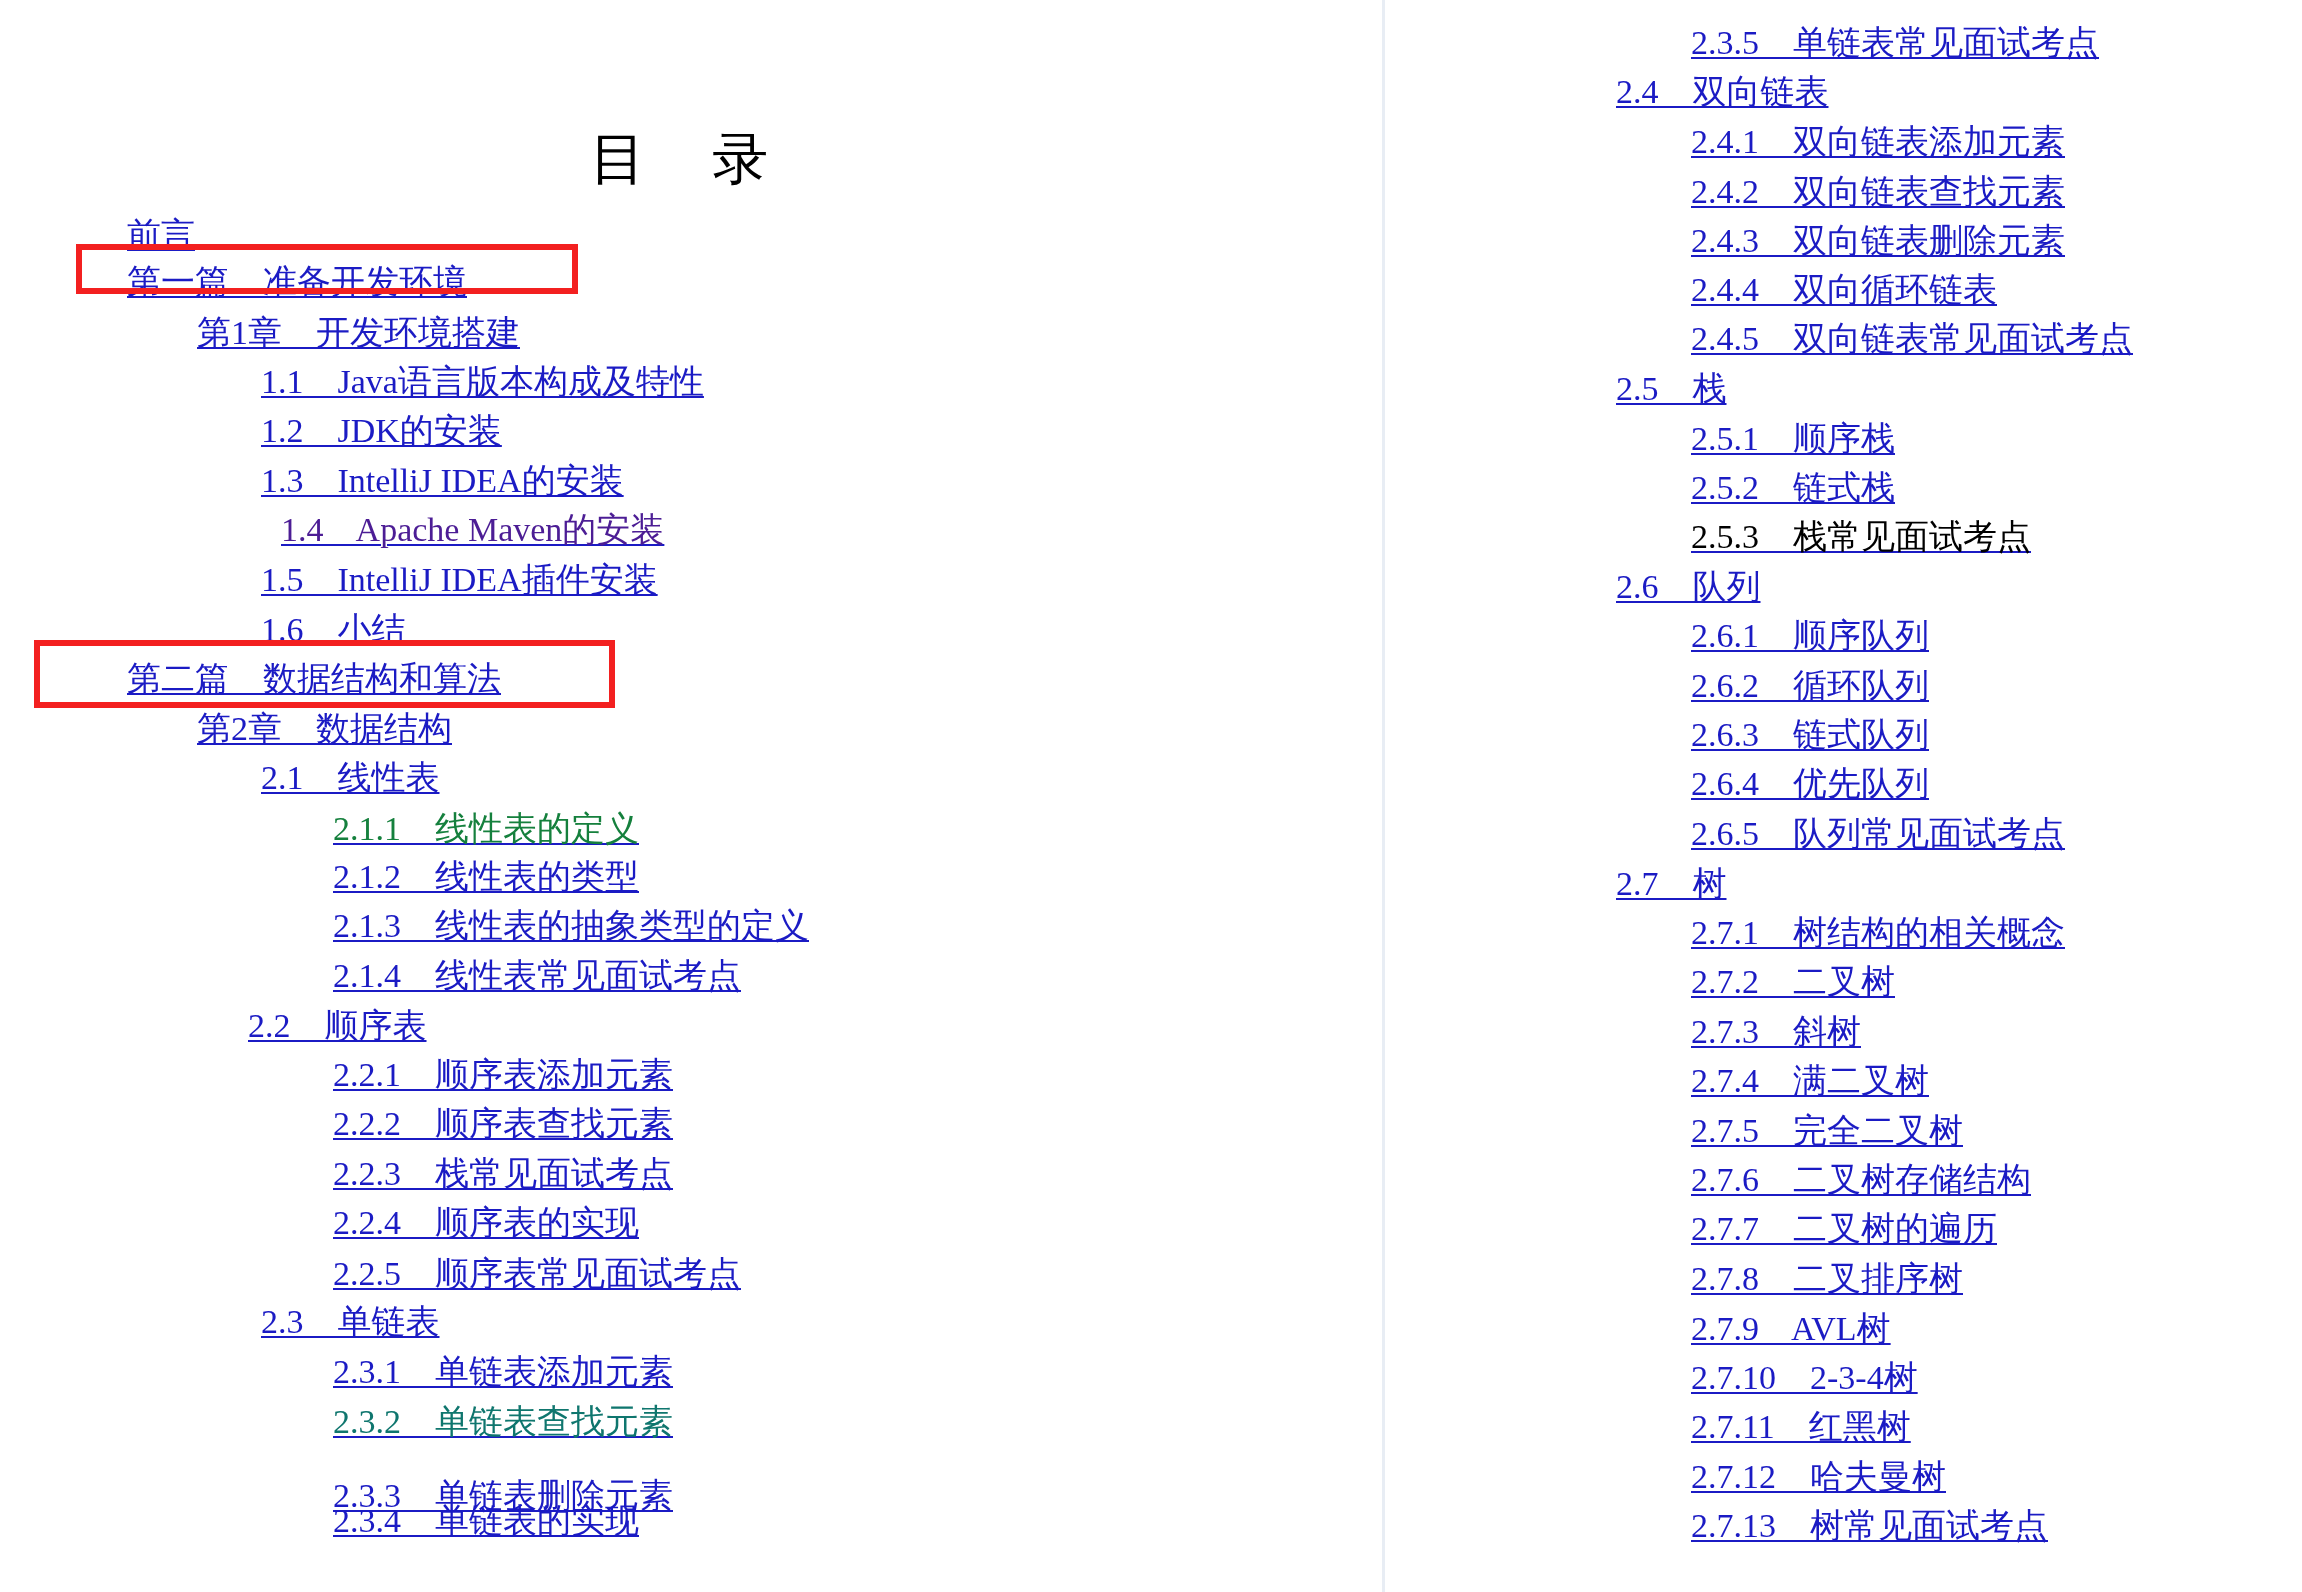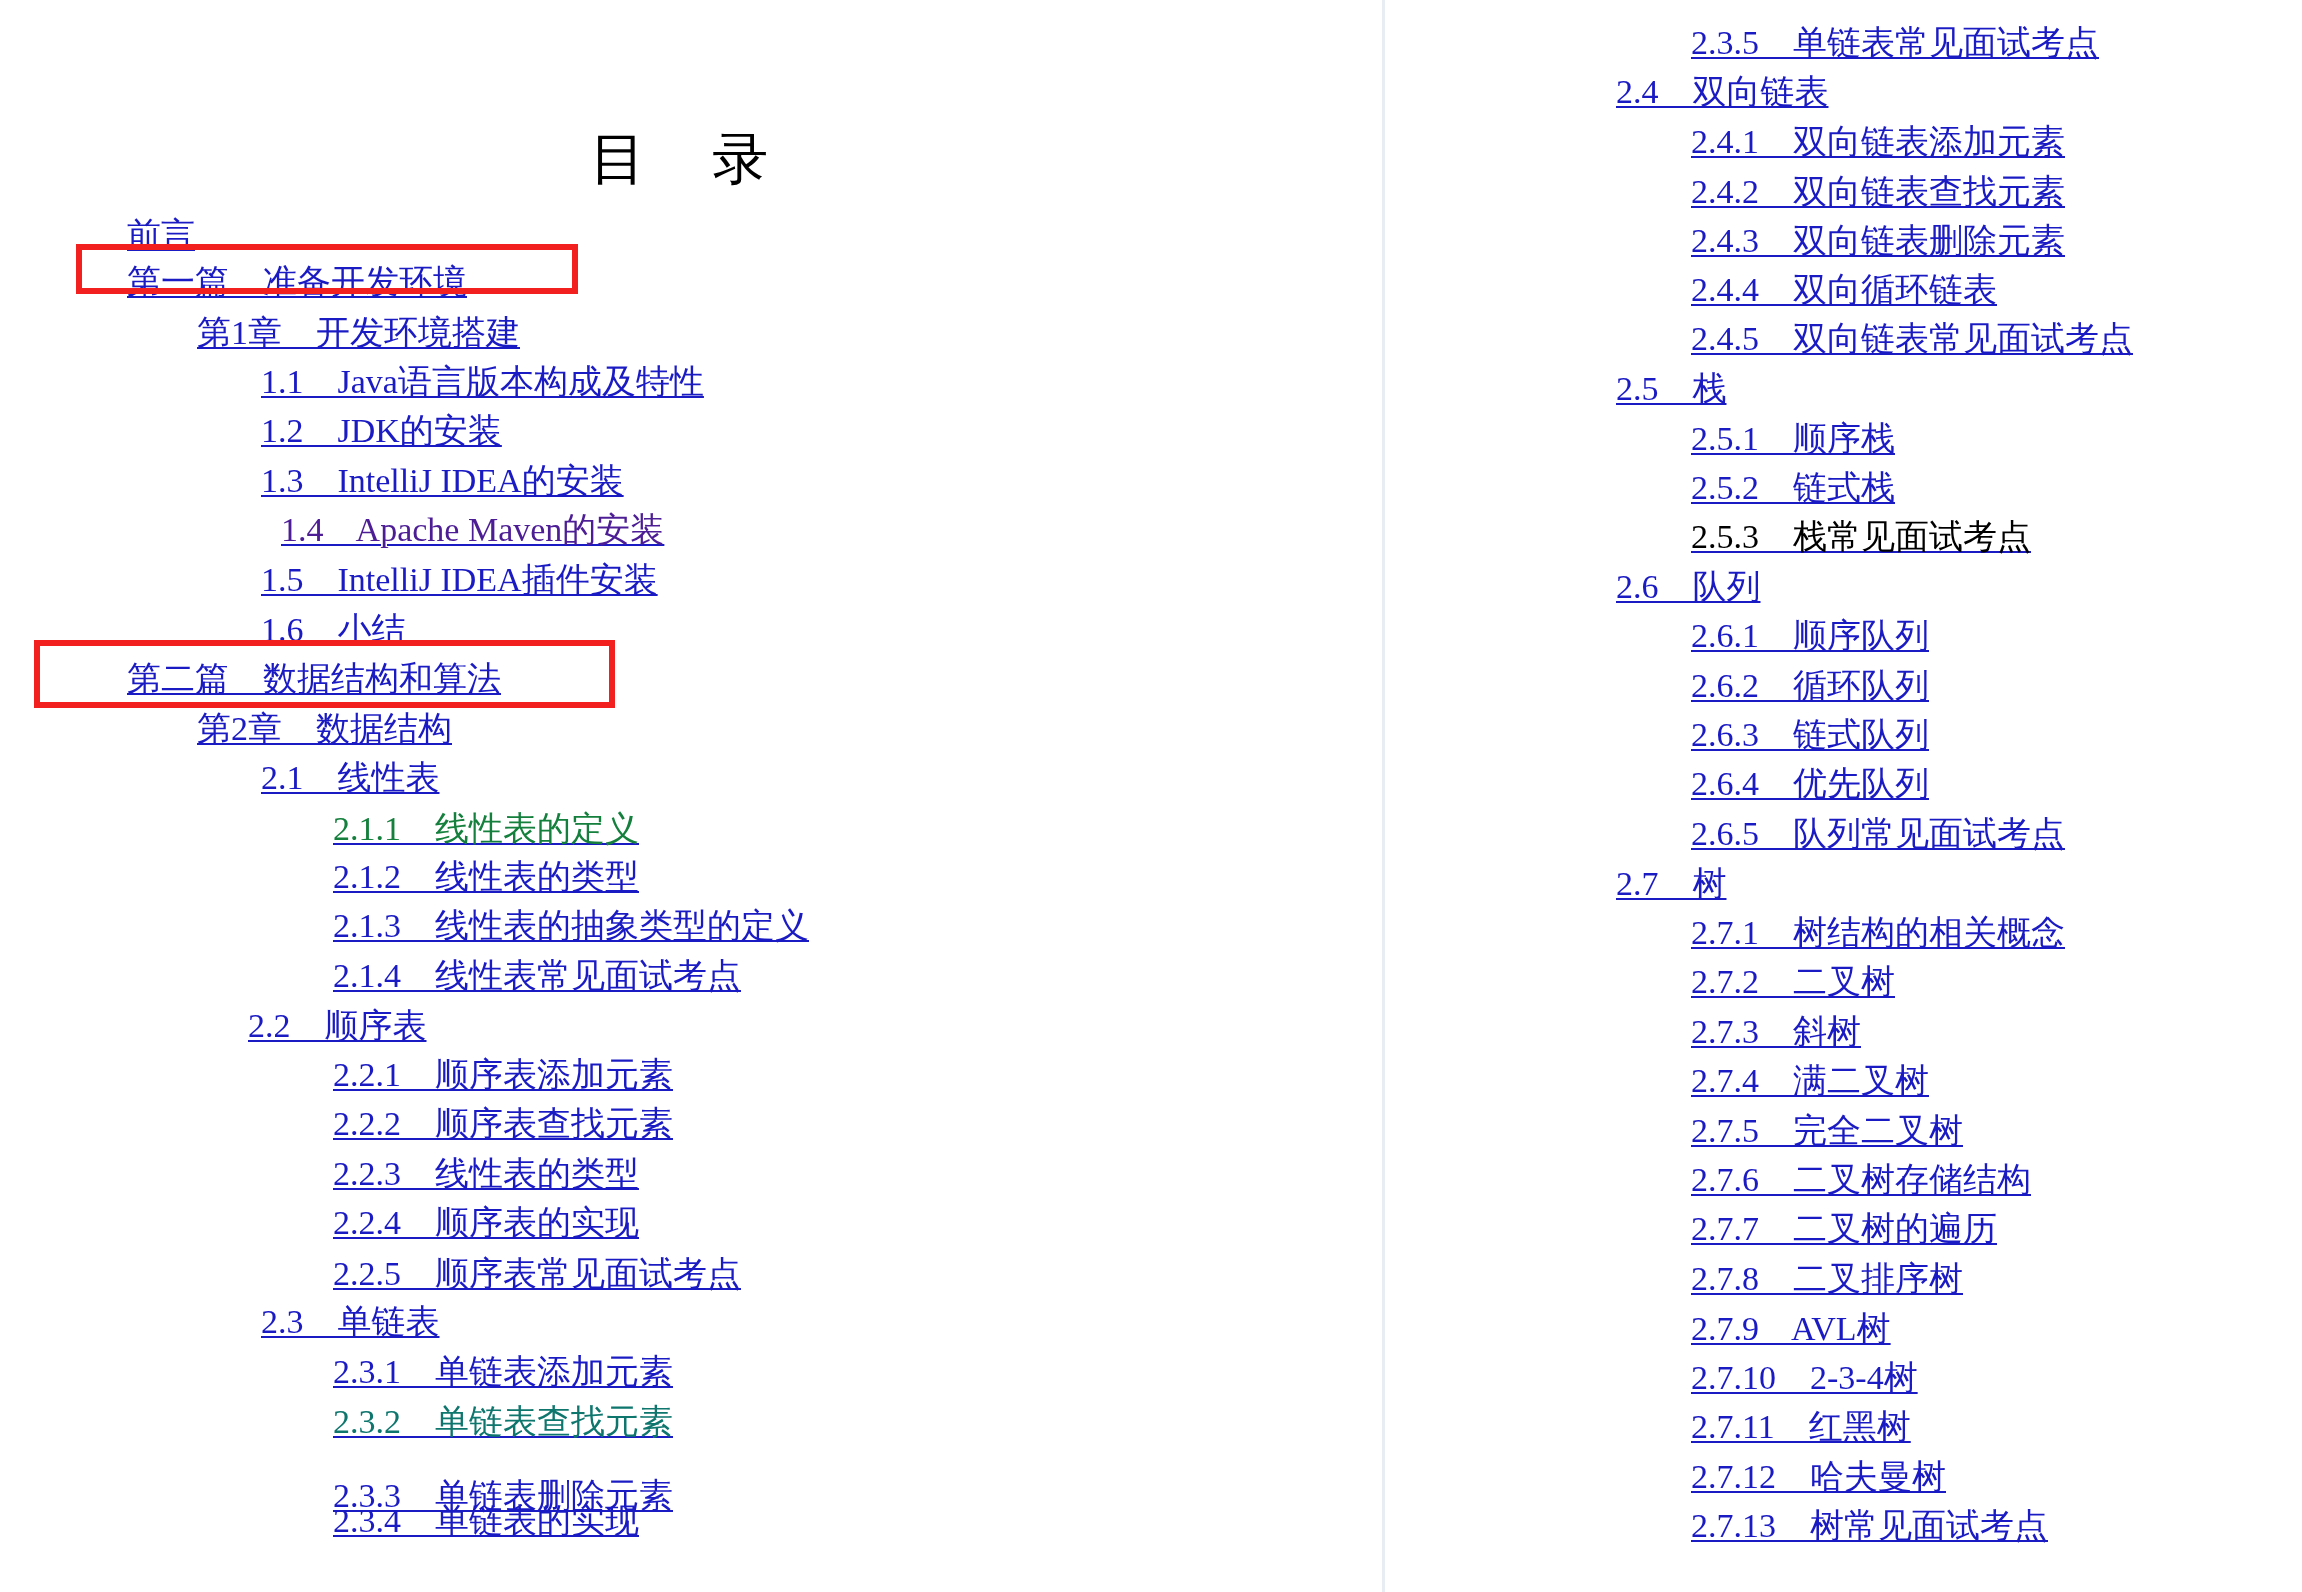--- a/index.html
+++ b/index.html
@@ -110,21 +110,21 @@
         <div class="toc-entry lvl0" style="left: 127px; top: 661px; color: rgb(27, 27, 196); text-decoration-color: rgb(27, 27, 196);">第二篇    数据结构和算法</div>
         <div class="toc-entry lvl1" style="left: 197px; top: 711px; color: rgb(27, 27, 196); text-decoration-color: rgb(27, 27, 196);">第2章    数据结构</div>
         <div class="toc-entry lvl2" style="left: 261px; top: 760px; color: rgb(27, 27, 196); text-decoration-color: rgb(27, 27, 196);">2.1    线性表</div>
         <div class="toc-entry lvl3" style="left: 333px; top: 811px; color: #15803d; text-decoration-color: rgb(27, 27, 196);">2.1.1    线性表的定义</div>
         <div class="toc-entry lvl3" style="left: 333px; top: 859px; color: rgb(27, 27, 196); text-decoration-color: rgb(27, 27, 196);">2.1.2    线性表的类型</div>
         <div class="toc-entry lvl3" style="left: 333px; top: 908px; color: rgb(27, 27, 196); text-decoration-color: rgb(27, 27, 196);">2.1.3    线性表的抽象类型的定义</div>
         <div class="toc-entry lvl3" style="left: 333px; top: 958px; color: rgb(27, 27, 196); text-decoration-color: rgb(27, 27, 196);">2.1.4    线性表常见面试考点</div>
         <div class="toc-entry lvl2" style="left: 248px; top: 1008px; color: rgb(27, 27, 196); text-decoration-color: rgb(27, 27, 196);">2.2    顺序表</div>
         <div class="toc-entry lvl3" style="left: 333px; top: 1057px; color: rgb(27, 27, 196); text-decoration-color: rgb(27, 27, 196);">2.2.1    顺序表添加元素</div>
         <div class="toc-entry lvl3" style="left: 333px; top: 1106px; color: rgb(27, 27, 196); text-decoration-color: rgb(27, 27, 196);">2.2.2    顺序表查找元素</div>
-        <div class="toc-entry lvl3" style="left: 333px; top: 1156px; color: rgb(27, 27, 196); text-decoration-color: rgb(27, 27, 196);">2.2.3    线性表的类型</div>
+        <div class="toc-entry lvl3" style="left: 333px; top: 1156px; color: rgb(27, 27, 196); text-decoration-color: rgb(27, 27, 196);">2.2.3    栈常见面试考点</div>
         <div class="toc-entry lvl3" style="left: 333px; top: 1205px; color: rgb(27, 27, 196); text-decoration-color: rgb(27, 27, 196);">2.2.4    顺序表的实现</div>
         <div class="toc-entry lvl3" style="left: 333px; top: 1256px; color: rgb(27, 27, 196); text-decoration-color: rgb(27, 27, 196);">2.2.5    顺序表常见面试考点</div>
         <div class="toc-entry lvl2" style="left: 261px; top: 1304px; color: rgb(27, 27, 196); text-decoration-color: rgb(27, 27, 196);">2.3    单链表</div>
         <div class="toc-entry lvl3" style="left: 333px; top: 1354px; color: rgb(27, 27, 196); text-decoration-color: rgb(27, 27, 196);">2.3.1    单链表添加元素</div>
         <div class="toc-entry lvl3" style="left: 333px; top: 1404px; color: #0f766e; text-decoration-color: rgb(27, 27, 196);">2.3.2    单链表查找元素</div>
         <div class="toc-entry lvl3" style="left: 333px; top: 1454px; color: rgb(27, 27, 196); text-decoration-color: rgb(27, 27, 196); margin-top: 24px;">2.3.3    单链表删除元素</div>
         <div class="toc-entry lvl3" style="left: 333px; top: 1503px; color: rgb(27, 27, 196); text-decoration-color: rgb(27, 27, 196);">2.3.4    单链表的实现</div>
       </div>
     <div class="annot-layer" id="left-annots">
         <div class="annot-box" style="left: 76px; top: 244px; width: 502px; height: 50px; border-color: rgb(243, 32, 32);"></div>

